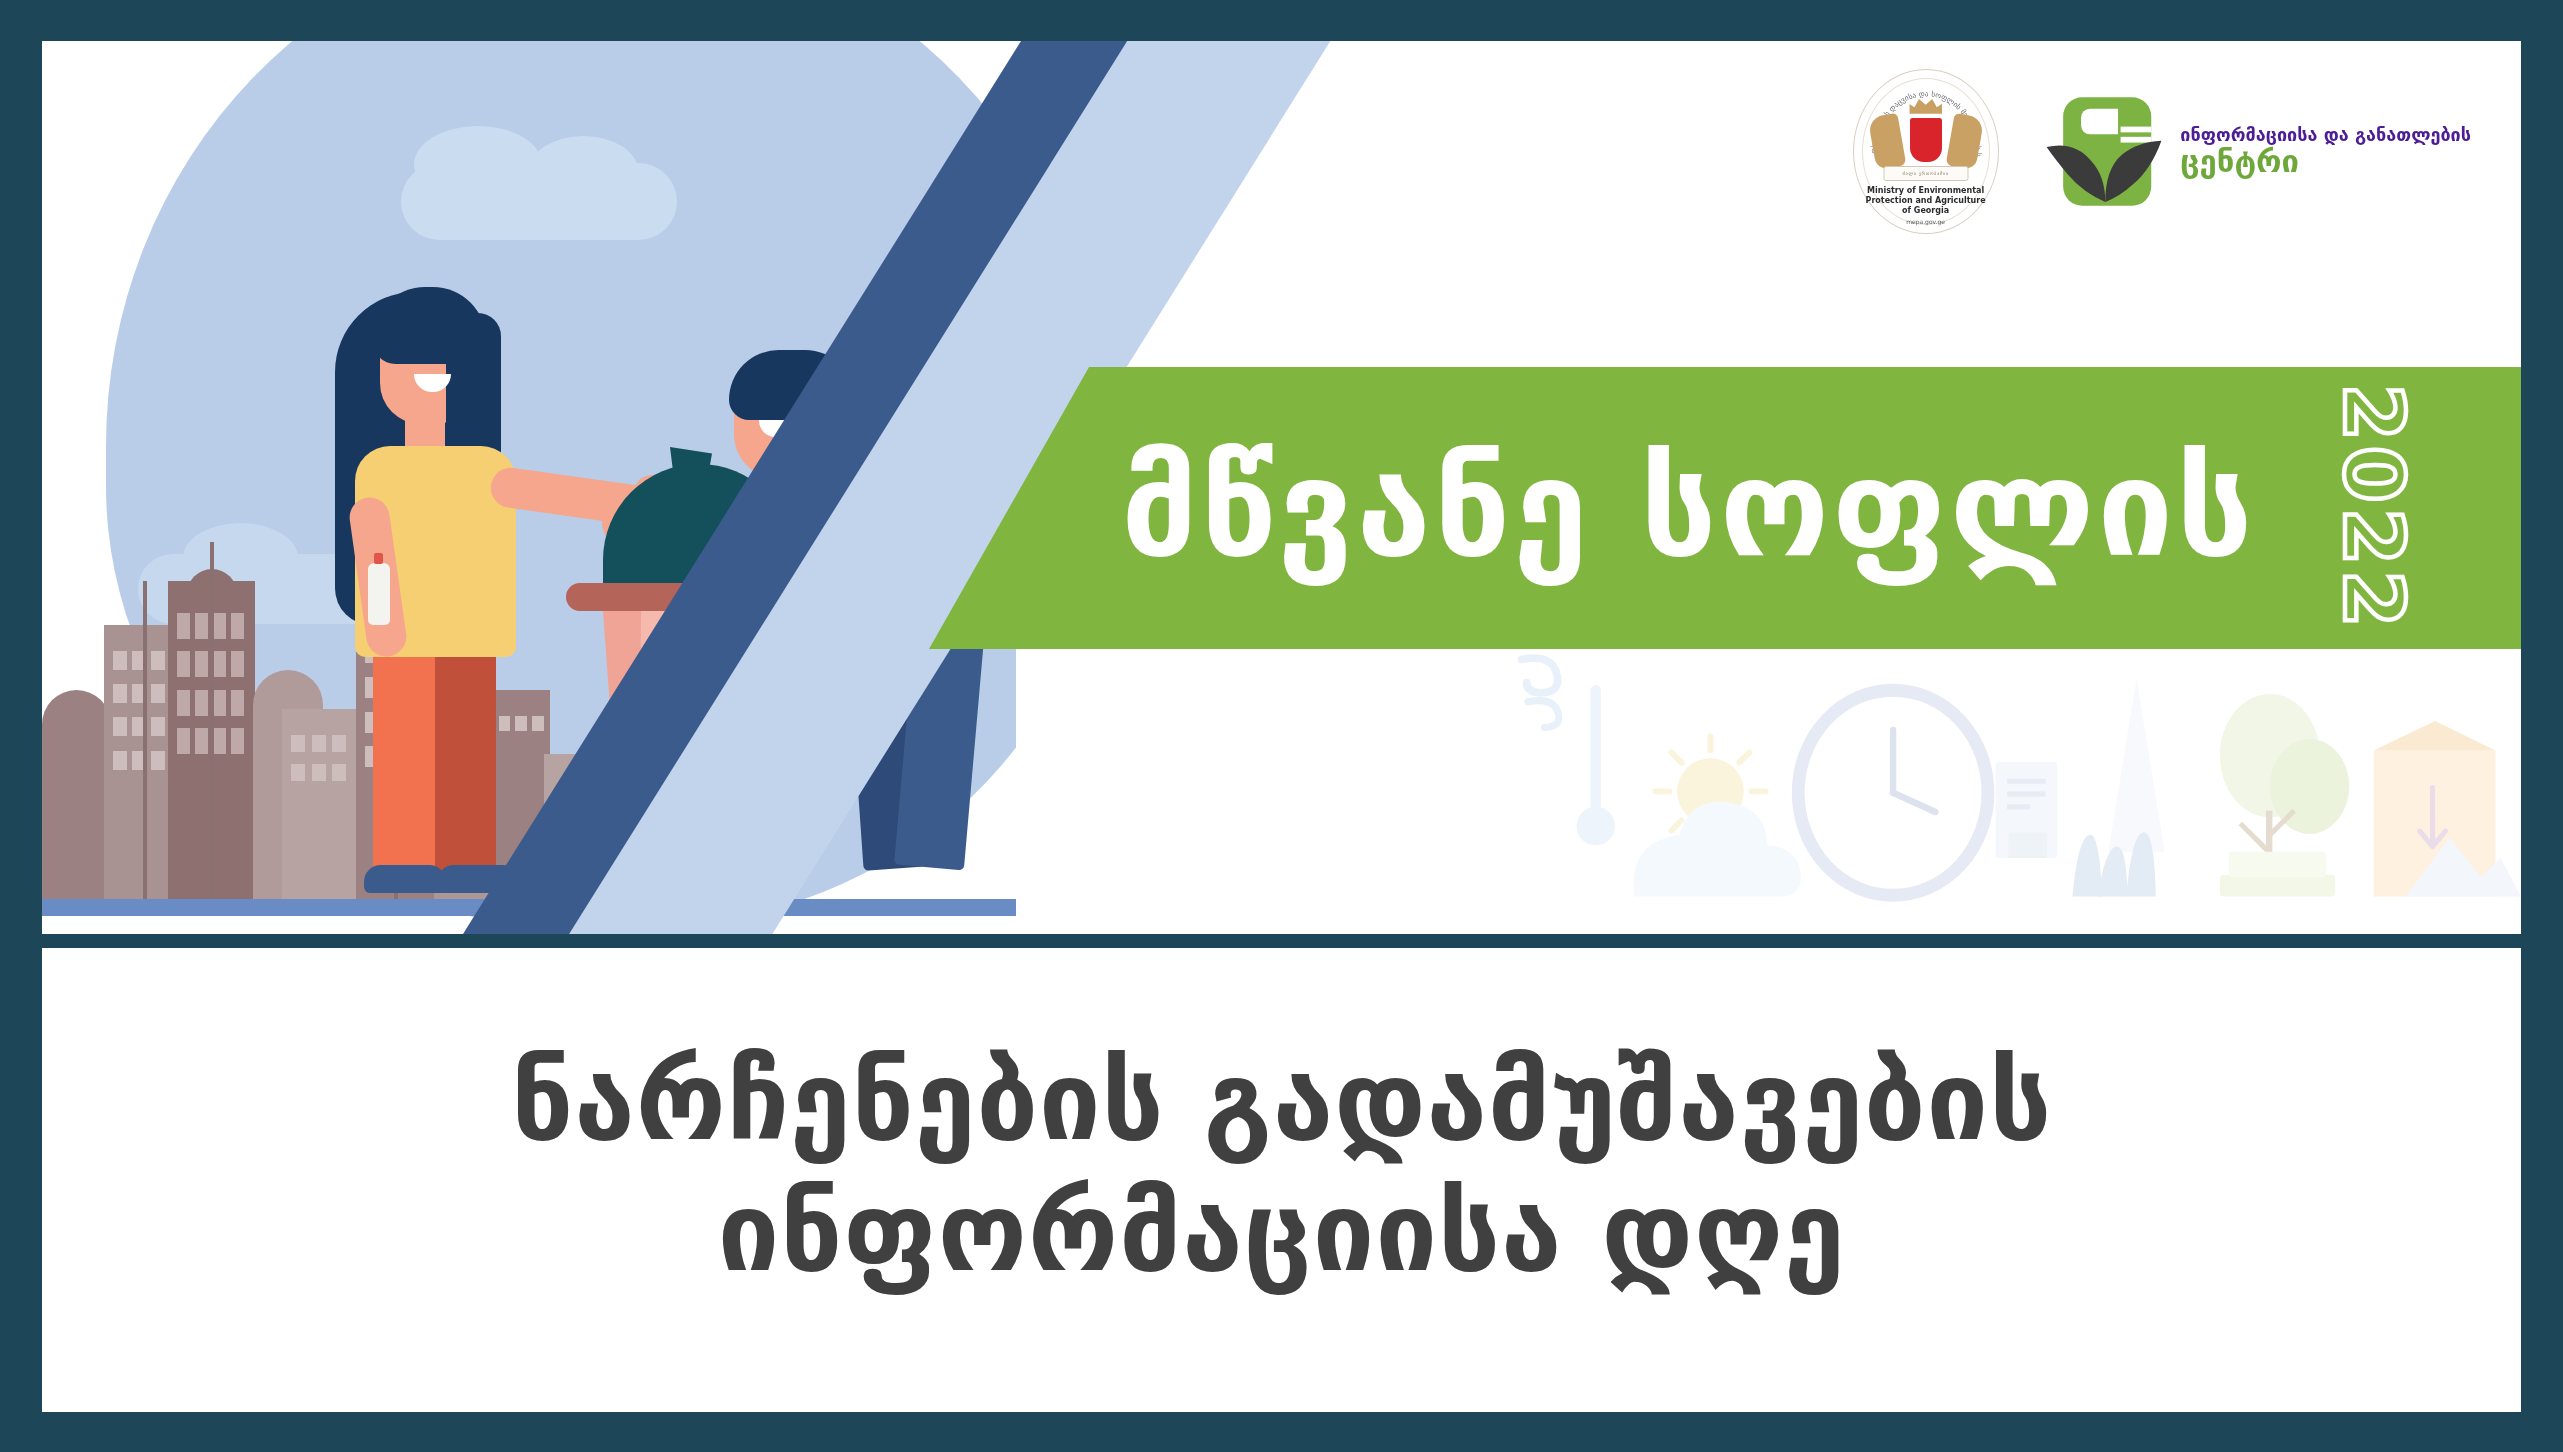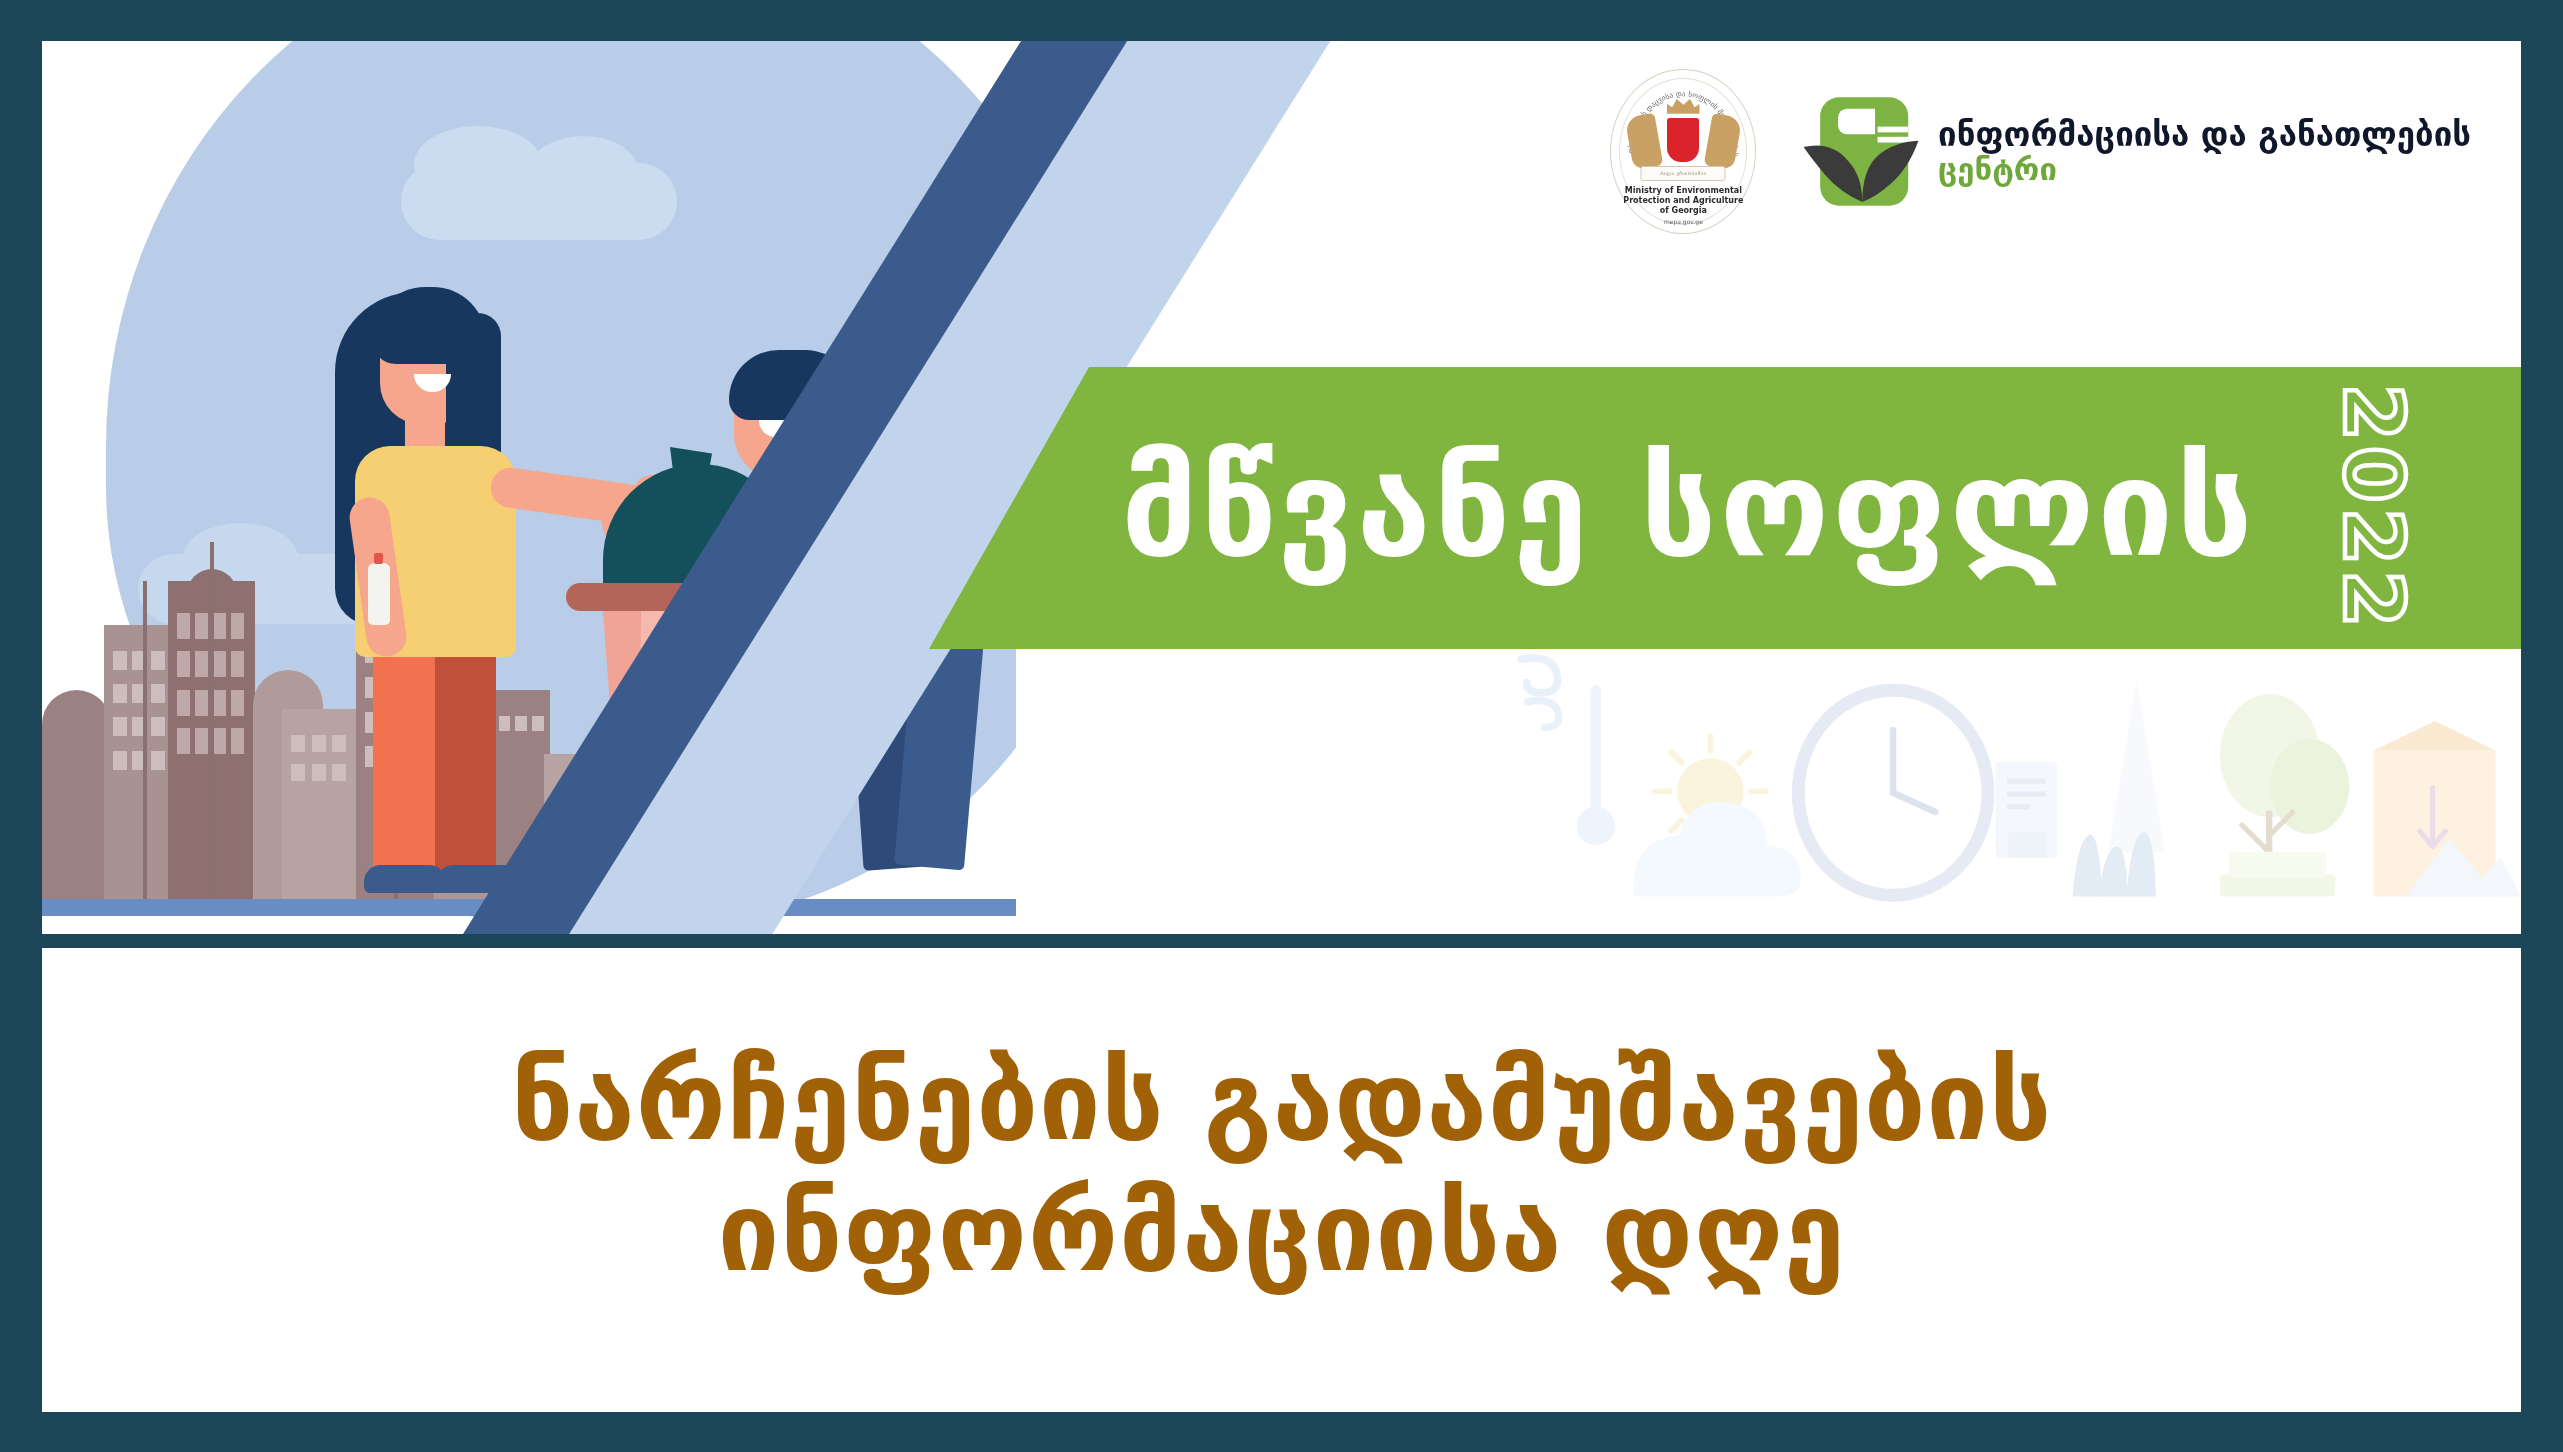--- a/index.html
+++ b/index.html
@@ -200,31 +200,31 @@
   .seal-txt{ position:absolute; left:0; right:0; top:117px; text-align:center;
     font-size:8px; font-weight:700; color:#2b2b2b; line-height:1.22;
     font-family:"DejaVu Sans", sans-serif; }
   .seal-url{ position:absolute; left:0; right:0; top:149px; text-align:center;
     font-size:6px; color:#555; }
 
   .cenn{ display:flex; align-items:center; gap:16.7px; }
   .cenn-mark{ position:relative; width:120px; height:117px; }
   .cenn-txt{ display:flex; flex-direction:column; gap:2.6px; }
   .cenn-l1{ color:#6fa83a; font-size:37px; font-weight:700; line-height:1; letter-spacing:-0.6px; }
-  .cenn-l2{ color:#0f172a; font-size:33px; font-weight:700; line-height:1; }
+  .cenn-l2{ color:#4c1d95; font-size:18px; font-weight:700; line-height:1; }
   .cenn-l3{ color:#6fa83a; font-size:31px; font-weight:700; line-height:1; }
 
   
   .divider{ position:absolute; left:0; right:0; top:893px; height:14px; background:#1d4659; }
   .bottom{
     position:absolute; left:0; right:0; top:907px; bottom:0; background:#ffffff;
     display:flex; flex-direction:column; align-items:center; justify-content:center;
     gap:11.5px; padding-bottom:26px;
   }
-  .b-line{ color:#a16207; font-size:110px; font-weight:700; line-height:1.08;
+  .b-line{ color:#404040; font-size:110px; font-weight:700; line-height:1.08;
     white-space:nowrap; letter-spacing:0.6px;text-align:right; }
 </style>
 </head>
 <body>
 
 <div class="poster">
   <div class="canvas">
 
     <div class="top">
 

